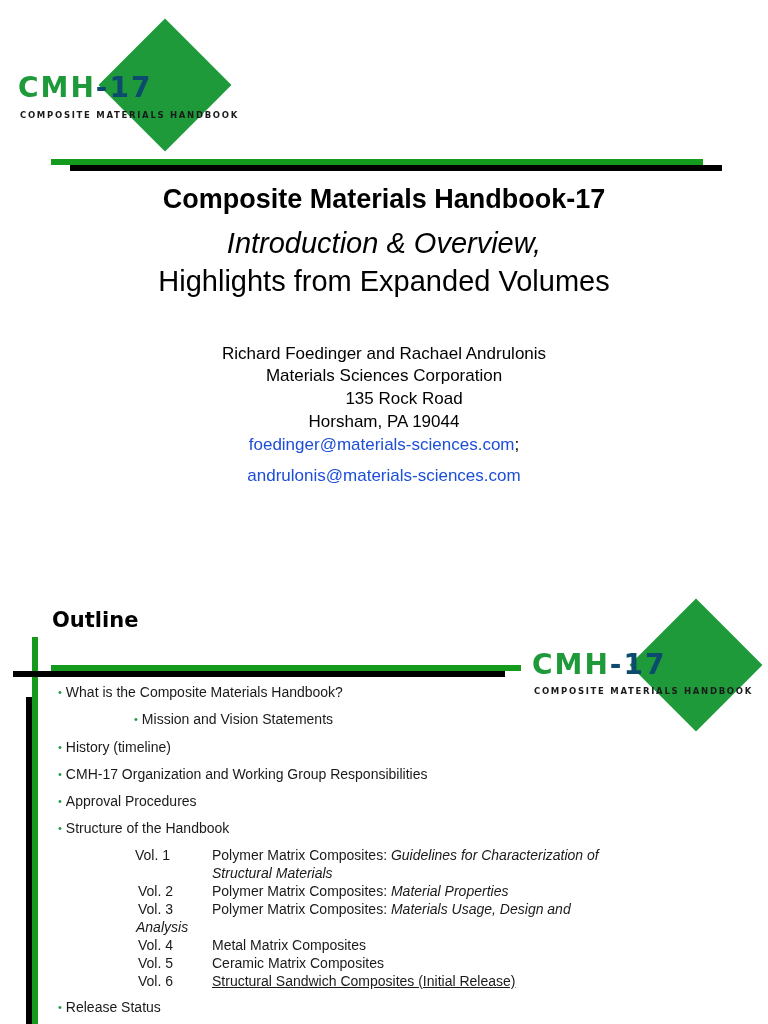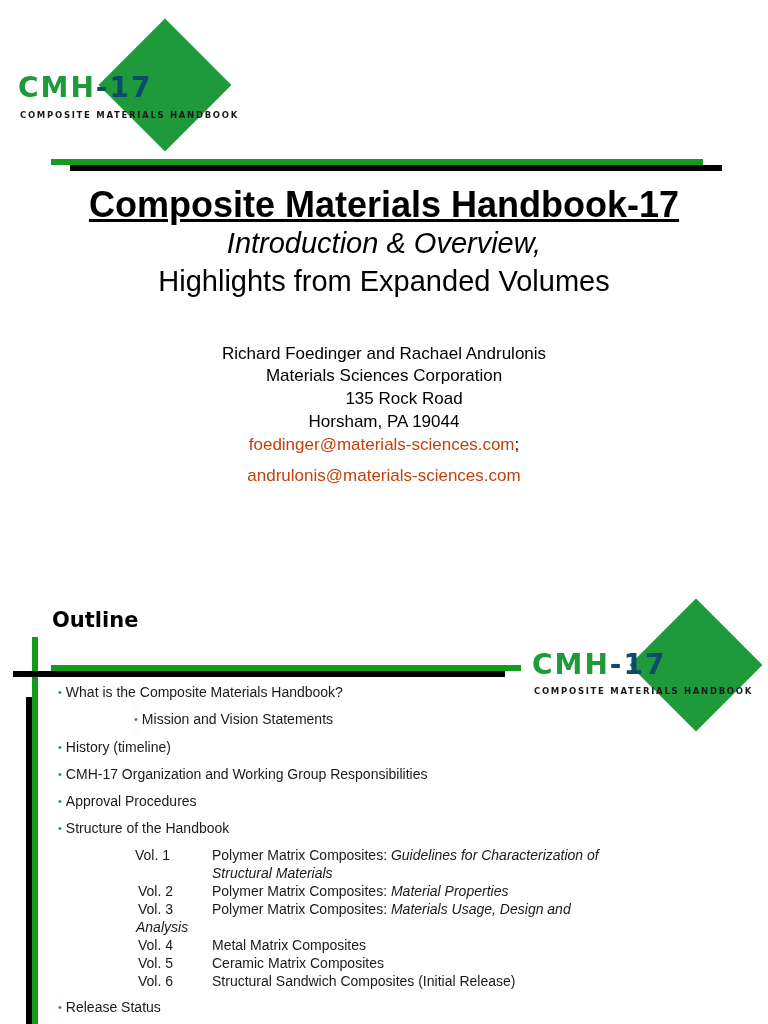--- a/index.html
+++ b/index.html
@@ -21,32 +21,32 @@
   .slide1-logo { left: 18px; top: 18px; }
   .slide1-logo .diamond { left: 100px; top: 20px; }
   .slide1-logo .cmh { left: 0; top: 56px; }
   .slide1-logo .tagline { left: 2px; top: 92px; }
 
   .bar { position: absolute; }
   .s1-green { left: 51px; top: 159px; width: 652px; height: 6px; background: #149a1c; }
   .s1-black { left: 70px; top: 165px; width: 652px; height: 6px; background: #000; }
 
   .title { position: absolute; left: 0; width: 768px; text-align: center; }
-  .t-main { top: 184px; font-size: 36px; font-weight: bold; text-decoration: underline; }
+  .t-main { top: 184px; font-size: 27px; font-weight: bold; }
   .t-sub1 { top: 227px; font-size: 29px; font-style: italic; }
   .t-sub2 { top: 265px; font-size: 29px; }
 
   .author { position: absolute; left: 0; width: 768px; text-align: center; font-size: 17px; }
   .a1 { top: 344px; }
   .a2 { top: 366px; }
   .a3 { top: 389px; padding-left: 20px; }
   .a4 { top: 412px; }
   .a5 { top: 435px; color: #1c8f8f; }
   .a6 { top: 466px; color: #1c8f8f; }
-  .email { color: #c2410c; text-decoration: none; }
+  .email { color: #1d4ed8; text-decoration: none; }
   .semi { color: #000; }
 
   
   .outline-title { position: absolute; left: 52px; top: 608px; font-family: "DejaVu Sans", sans-serif;
                    font-weight: bold; font-size: 21px; }
 
   .slide2-logo { left: 532px; top: 596px; }
   .slide2-logo .diamond { left: 117px; top: 22px; }
   .slide2-logo .cmh { left: 0; top: 55px; }
   .slide2-logo .tagline { left: 2px; top: 90px; }
@@ -75,21 +75,21 @@
   .v2 { left: 138px; top: 883px; }
   .v2 .vdesc { left: 74px; }
   .v3 { left: 138px; top: 901px; }
   .v3 .vdesc { left: 74px; }
   .v3b { left: 136px; top: 919px; }
   .v4 { left: 138px; top: 937px; }
   .v4 .vdesc { left: 74px; }
   .v5 { left: 138px; top: 955px; }
   .v5 .vdesc { left: 74px; }
   .v6 { left: 138px; top: 973px; }
-  .v6 .vdesc { left: 74px; }
+  .v6 .vdesc { left: 74px; text-decoration: underline; }
 </style>
 </head>
 <body>
 
 <div class="logo slide1-logo">
   <div class="diamond"></div>
   <div class="cmh"><span class="cm">CMH</span><span class="num">-17</span></div>
   <div class="tagline">COMPOSITE MATERIALS HANDBOOK</div>
 </div>
 

